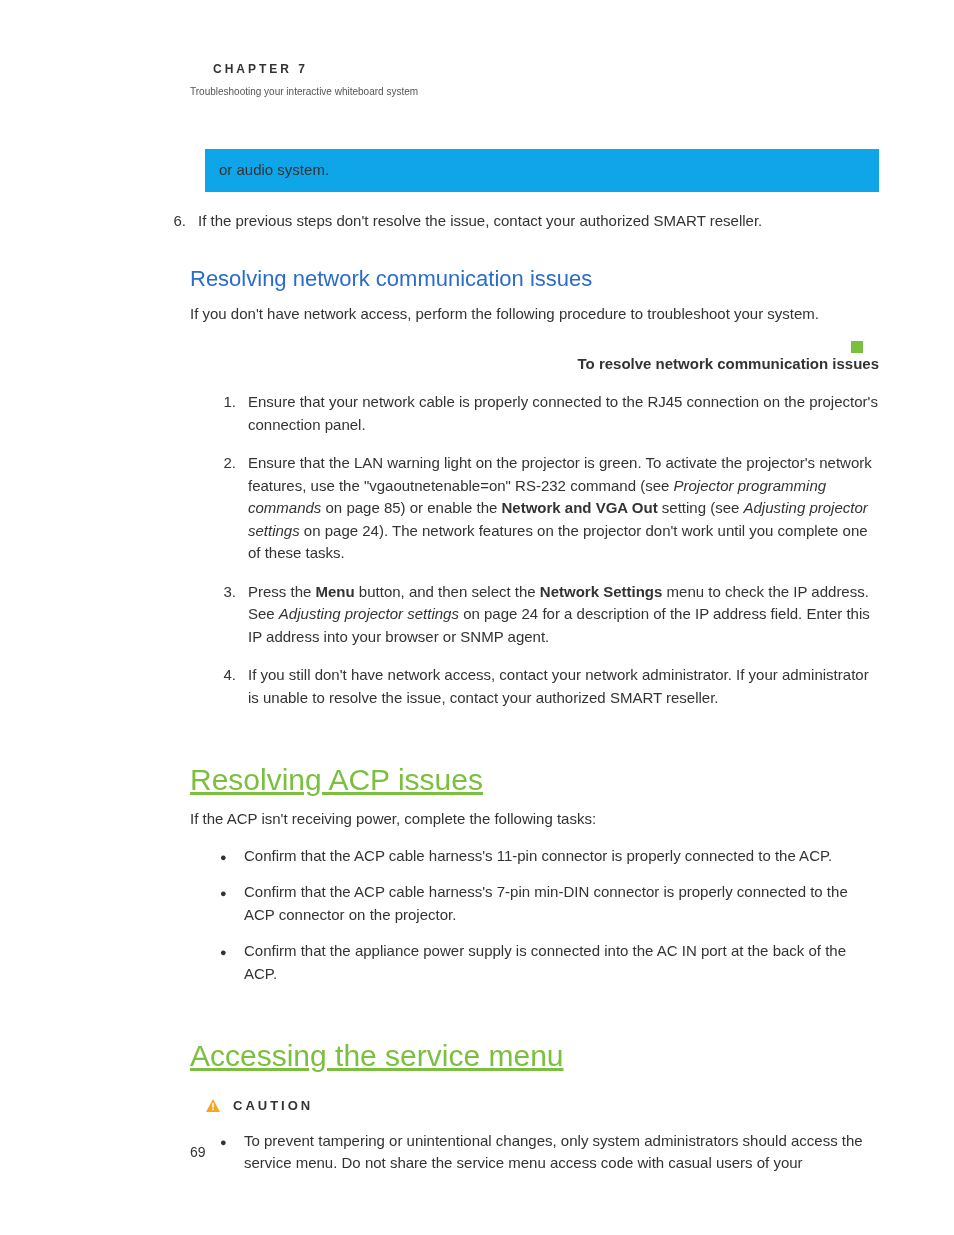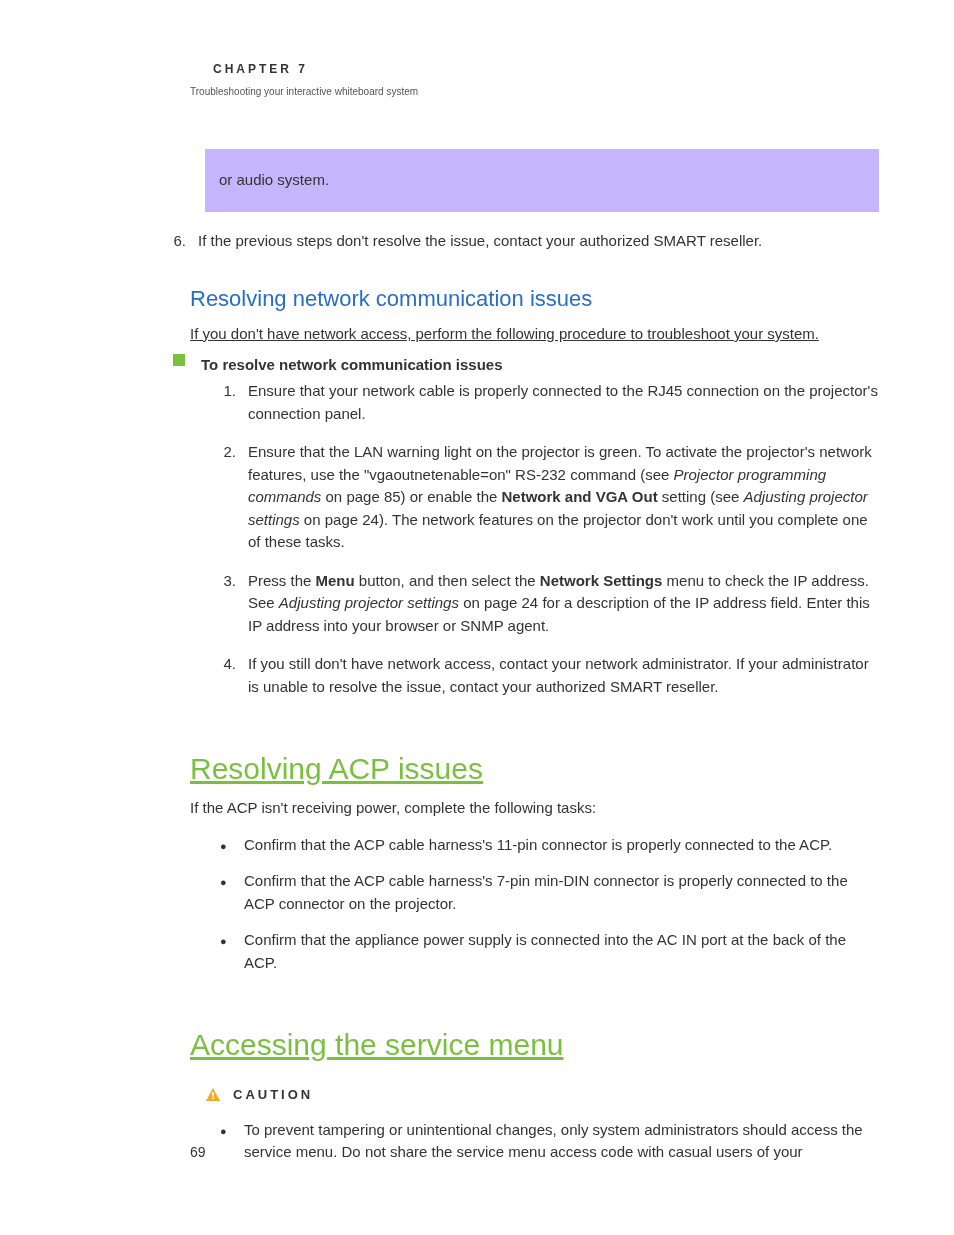--- a/index.html
+++ b/index.html
@@ -25,22 +25,22 @@
       letter-spacing: 3px;
       color: #333;
       margin-bottom: 6px;
       margin-left: 23px;
     }
     .chapter-subtitle {
       font-size: 10px;
       color: #555;
     }
     .gray-box {
-      background: #c4b5fd;
-      padding: 20px 14px;
+      background: #0ea5e9;
+      padding: 10px 14px;
       margin-bottom: 18px;
       margin-left: 15px;
       margin-top: 20px;
     }
     .gray-box-text {
       font-size: 15px;
       color: #333;
     }
     .numbered-item {
       display: flex;
@@ -56,28 +56,28 @@
       flex: 1;
     }
     .section-h2-blue {
       color: #2a6dc9;
       font-size: 22px;
       font-weight: normal;
       margin-top: 30px;
       margin-bottom: 8px;
     }
     .section-h2-blue + p, .intro-text {
-      margin-bottom: 8px;
-      text-decoration: underline;
+      margin-bottom: 15px;
     }
     .procedure-title-row {
       display: flex;
-      align-items: flex-start;
-      margin-bottom: 4px;
+      align-items: flex-end;
+      margin-bottom: 16px;
       margin-left: -17px;
+      flex-direction: column;
     }
     .green-square {
       width: 12px;
       height: 12px;
       background: #7bbf3f;
       margin-right: 16px;
       flex-shrink: 0;
     }
     .procedure-title {
       font-size: 15px;

